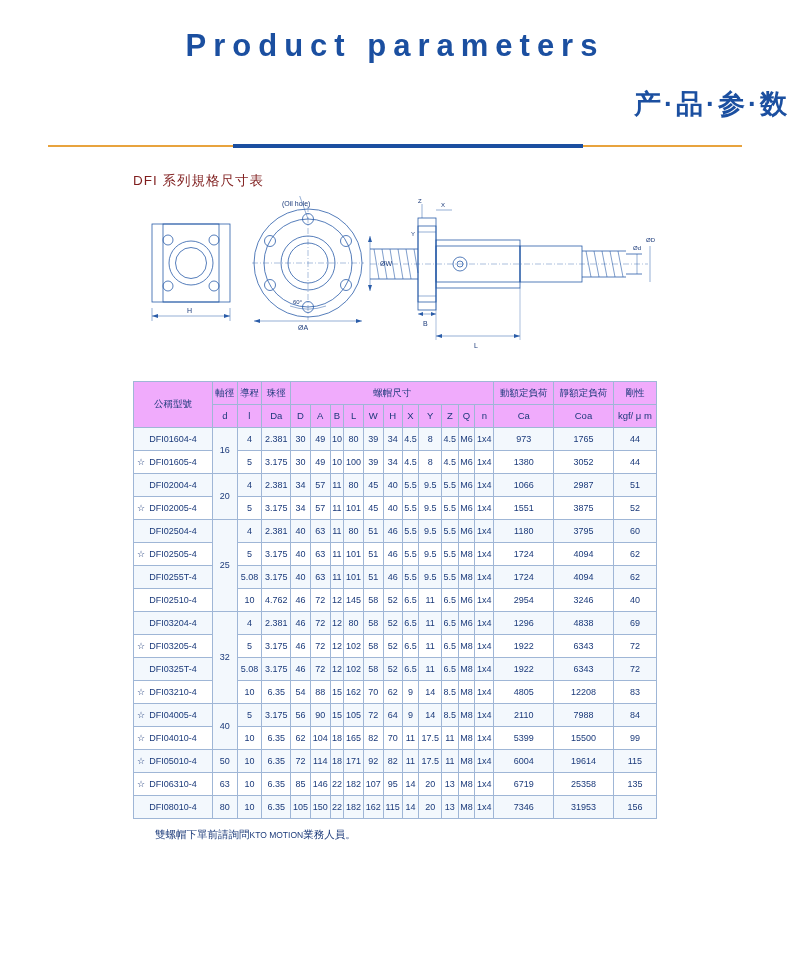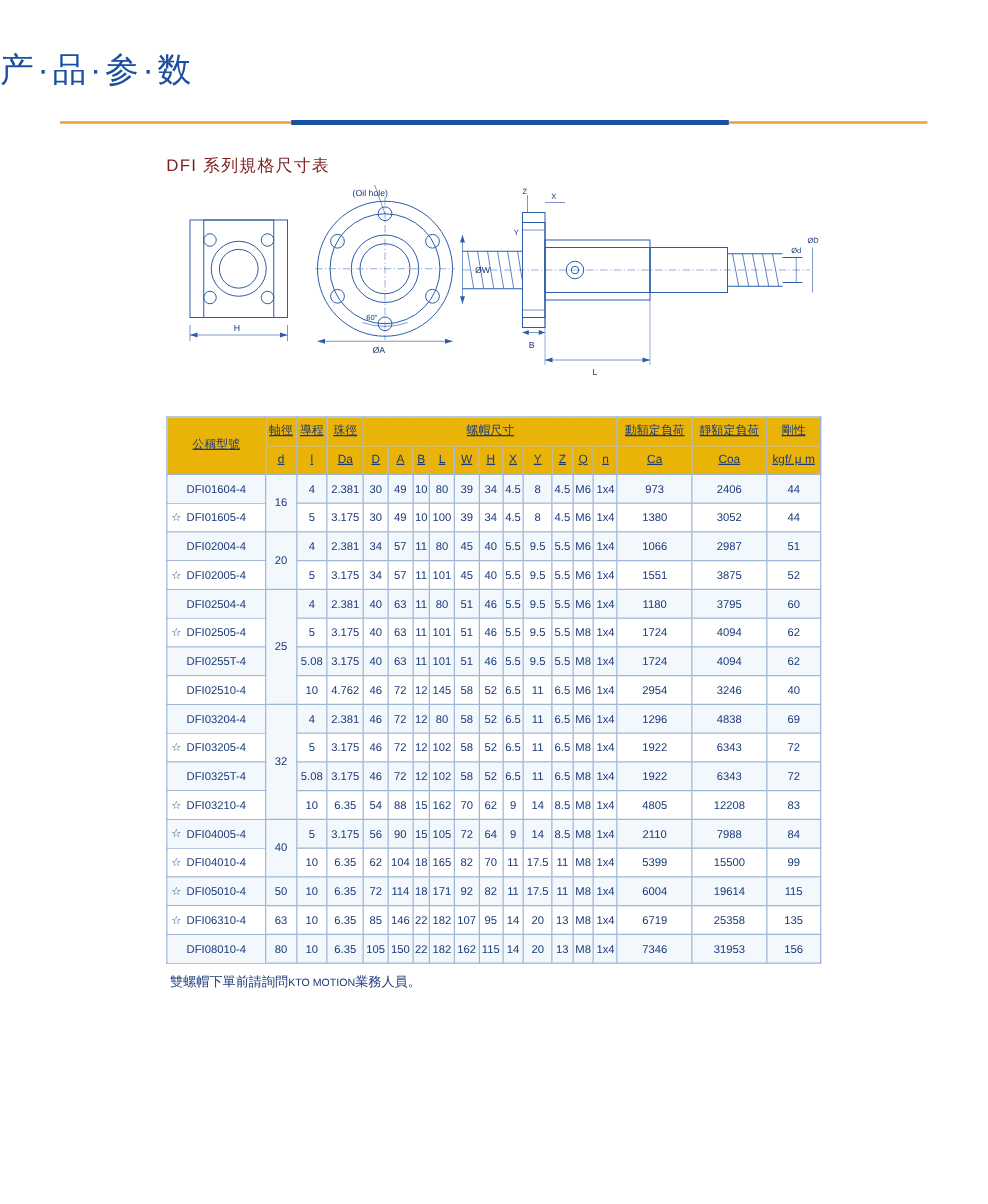--- a/index.html
+++ b/index.html
@@ -16,26 +16,26 @@
   
   .title-en{
     text-align:center;
     font-size:31px;
     font-weight:bold;
     letter-spacing:7px;
     color:#1b4fa0;
     margin-top:28px;
   }
   .title-cn{
-    text-align:left;
+    text-align:right;
     font-size:27px;
-    font-weight:normal;
+    font-weight:bold;
     letter-spacing:3px;
     color:#1b4fa0;
-    margin-top:38px;
+    margin-top:22px;
   }
   .rule-wrap{
     margin-top:22px;
     position:relative;
     height:4px;
   }
   .rule-orange{
     position:absolute;left:48px;right:48px;top:1px;height:2px;background:#e8a33d;
   }
   .rule-blue{
@@ -74,23 +74,22 @@
   }
   table.spec th,table.spec td{
     border:1px solid #9fb6d6;
     text-align:center;
     padding:0;
     height:22px;
     line-height:1.15;
     font-weight:normal;
   }
   table.spec thead th{
-    background:#eab308;
+    background:#f0abfc;
     font-size:9.5px;
-    text-decoration:underline;
   }
   table.spec tbody td{
     background:#f3f8fd;
   }
   table.spec tbody tr.alt td{
     background:#ffffff;
   }
   td.model{ text-align:left; padding-left:14px; position:relative; width:78px;}
   td.model .star{
     position:absolute;left:3px;top:50%;transform:translateY(-50%);
@@ -98,28 +97,29 @@
   }
   .hdr-sub{font-size:8.5px;}
 
   
   .notes{
     margin:6px 0 0 133px;
     font-size:10.5px;
     color:#1b3a7a;
     line-height:1.9;
   }
-  .notes .n2{margin-left:3px;}
+  .notes .n2{margin-left:22px;}
   .notes .small{font-size:8.5px;}
 </style>
 </head>
 <body>
 
 <div class="page">
 
+  <div class="title-en">Product parameters</div>
   <div class="title-cn">产·品·参·数</div>
   <div class="rule-wrap">
     <div class="rule-orange"></div>
     <div class="rule-blue"></div>
   </div>
 
   <div class="section-label">DFI 系列規格尺寸表</div>
 
   <div class="drawing">
     <svg width="530" height="185" viewBox="0 0 530 185" xmlns="http://www.w3.org/2000/svg">
@@ -266,21 +266,21 @@
           <td>10</td>
           <td>80</td>
           <td>39</td>
           <td>34</td>
           <td>4.5</td>
           <td>8</td>
           <td>4.5</td>
           <td>M6</td>
           <td>1x4</td>
           <td>973</td>
-          <td>2406</td>
+          <td>1765</td>
           <td>44</td>
         </tr>
         <tr class="alt">
           <td class="model"><span class="star">☆</span>DFI01605-4</td>
           <td>5</td>
           <td>3.175</td>
           <td>30</td>
           <td>49</td>
           <td>10</td>
           <td>100</td>

